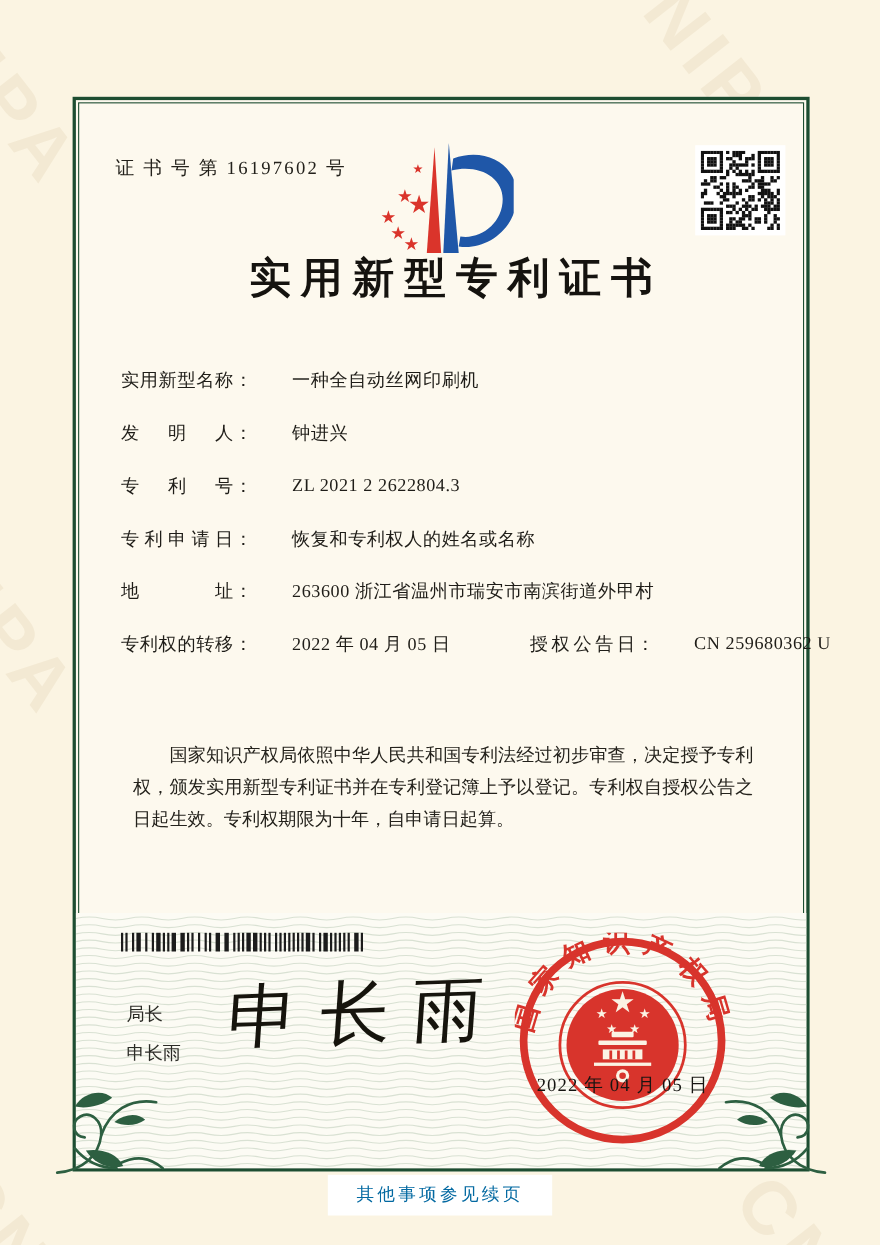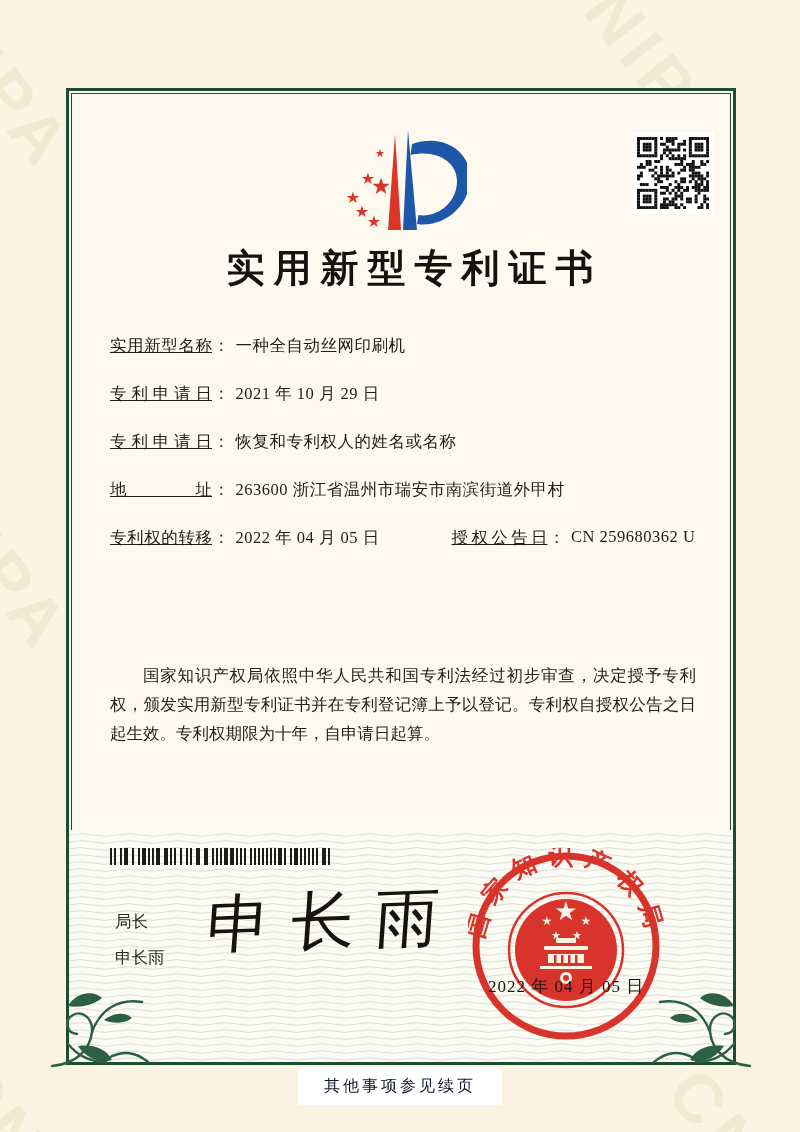--- a/index.html
+++ b/index.html
@@ -18,37 +18,37 @@
     position:absolute; left:66px; top:88px; width:664px; height:971px;
     border:3px solid #1d4d31; background:#fdf9ee; z-index:2;
   }
   .frame-inner{position:absolute; inset:2px; border:1px solid #1d4d31; pointer-events:none;}
   .content{position:absolute; inset:0; z-index:3;}
   .cert-number{position:absolute; left:36px; top:50px; font-size:17px; letter-spacing:2px; color:#23211b;}
   .logo{position:absolute; left:266px; top:38px;}
   .qr-box{position:absolute; left:563px; top:41px; width:82px; height:82px; background:#fff;
           display:flex; align-items:center; justify-content:center;}
   .title{
-    position:absolute; left:0; top:152px; width:664px; text-align:center;
+    position:absolute; left:0; top:136px; width:664px; text-align:center;
     font-size:38px; font-weight:700; letter-spacing:9px; padding-left:27px; box-sizing:border-box;
     color:#15130f;
   }
   .fields{position:absolute; left:41px; top:244px; width:592px; font-size:16.5px;}
   .frow{height:25px; margin-bottom:23px; white-space:nowrap;}
-  .flabel{display:inline-block; width:102px; text-align:justify; text-align-last:justify; vertical-align:top;text-decoration:underline;}
+  .flabel{display:inline-block; width:102px; text-align:justify; text-align-last:justify; vertical-align:top;}
   .flabel.narrow{width:96px;}
   .fcolon{display:inline-block; margin:0 6px 0 1px; vertical-align:top;}
-  .fvalue{letter-spacing:0.5px; vertical-align:top;}
+  .fvalue{letter-spacing:0.5px; vertical-align:top;margin-left:30px;}
   .fvalue.fixed{display:inline-block; width:190px;}
   .flabel.second{margin-left:26px;}
   .paras{
     position:absolute; left:37px; top:566px; width:594px;
     font-size:16.5px; line-height:29px; text-align:justify; color:#24221c;
   }
-  .paras p{margin:4px; text-indent:2em;}
+  .paras p{margin:15px; text-indent:2em;}
   .guilloche{position:absolute; left:0; bottom:0; width:664px; height:232px; background:#fcfbf4; overflow:hidden;}
   .barcode{position:absolute; left:41px; top:757px; height:17px; display:flex; align-items:stretch;}
   .signer-title{position:absolute; left:46px; top:820px; font:16.5px "Liberation Sans","DejaVu Sans",sans-serif; color:#2b2b26;}
   .signer-name{position:absolute; left:46px; top:856px; font:16.5px "Liberation Sans","DejaVu Sans",sans-serif; color:#2b2b26;}
   .signature{
     position:absolute; left:138px; top:786px; width:300px;
     font-size:64px; letter-spacing:20px; color:#16140d; white-space:nowrap;
     transform:rotate(-2deg) skewX(-6deg);
   }
   .seal{position:absolute; left:399px; top:757px; mix-blend-mode:multiply;}
@@ -59,21 +59,21 @@
   .page-indicator{
     position:absolute; left:0; top:940px; width:664px; text-align:center;
     font-size:14.5px; letter-spacing:2px; color:#2a2823;
   }
   .flourish{position:absolute; top:986px; z-index:4;}
   .flourish.left{left:48px;}
   .flourish.right{left:650px; transform:scaleX(-1);}
   .continuation{
     position:absolute; left:50%; transform:translateX(-50%); top:1068px;
     background:#ffffff; padding:8px 26px; font-size:16px; letter-spacing:3px;
-    color:#0f172a; z-index:4;
+    color:#0369a1; z-index:4;
   }
 </style>
 </head>
 <body>
 
 <div class="page">
 
   <div class="wm" style="left:-62px; top:-58px;">CNIPA</div>
   <div class="wm" style="left:596px; top:-72px;">CNIPA</div>
   <div class="wm" style="left:436px; top:298px;">CNIPA</div>
@@ -117,20 +117,21 @@
           <path d="M0 201 q12 -2.6 24 0 t24 0 t24 0 t24 0 t24 0 t24 0 t24 0 t24 0 t24 0 t24 0 t24 0 t24 0 t24 0 t24 0 t24 0 t24 0 t24 0 t24 0 t24 0 t24 0 t24 0 t24 0 t24 0 t24 0 t24 0 t24 0 t24 0 t24 0 t24 0" fill="none" stroke="#d9e1d3" stroke-width="1"></path>
           <path d="M0 208 q12 -2.6 24 0 t24 0 t24 0 t24 0 t24 0 t24 0 t24 0 t24 0 t24 0 t24 0 t24 0 t24 0 t24 0 t24 0 t24 0 t24 0 t24 0 t24 0 t24 0 t24 0 t24 0 t24 0 t24 0 t24 0 t24 0 t24 0 t24 0 t24 0 t24 0" fill="none" stroke="#d9e1d3" stroke-width="1"></path>
           <path d="M0 215 q12 -2.6 24 0 t24 0 t24 0 t24 0 t24 0 t24 0 t24 0 t24 0 t24 0 t24 0 t24 0 t24 0 t24 0 t24 0 t24 0 t24 0 t24 0 t24 0 t24 0 t24 0 t24 0 t24 0 t24 0 t24 0 t24 0 t24 0 t24 0 t24 0 t24 0" fill="none" stroke="#d9e1d3" stroke-width="1"></path>
           <path d="M0 222 q12 -2.6 24 0 t24 0 t24 0 t24 0 t24 0 t24 0 t24 0 t24 0 t24 0 t24 0 t24 0 t24 0 t24 0 t24 0 t24 0 t24 0 t24 0 t24 0 t24 0 t24 0 t24 0 t24 0 t24 0 t24 0 t24 0 t24 0 t24 0 t24 0 t24 0" fill="none" stroke="#d9e1d3" stroke-width="1"></path>
           <path d="M0 229 q12 -2.6 24 0 t24 0 t24 0 t24 0 t24 0 t24 0 t24 0 t24 0 t24 0 t24 0 t24 0 t24 0 t24 0 t24 0 t24 0 t24 0 t24 0 t24 0 t24 0 t24 0 t24 0 t24 0 t24 0 t24 0 t24 0 t24 0 t24 0 t24 0 t24 0" fill="none" stroke="#d9e1d3" stroke-width="1"></path>
         </svg>
     </div>
 
     <div class="content">
 
+      <div class="cert-number">证 书 号 第 16197602 号</div>
 
       <svg class="logo" width="132" height="106" viewBox="0 0 132 106">
         <path d="M60 5 L53 101 L66 101 Z" fill="#da342b"></path>
         <path d="M73 1 L68 101 L82 101 Z" fill="#1f57a8"></path>
         <path d="M77 15 C 108 4, 136 22, 135 50 C 134 80, 106 99, 82 95 L83.5 86 C 102 89, 122 74, 122 52 C 122 32, 100 20, 75.5 26 Z" fill="#1f57a8"></path>
         <g fill="#da342b" font-family="'DejaVu Sans',sans-serif" text-anchor="middle">
           <text x="45" y="28" font-size="11">★</text>
           <text x="33" y="55" font-size="16">★</text>
           <text x="46" y="65" font-size="23">★</text>
           <text x="18" y="74" font-size="16">★</text>
@@ -442,21 +443,24 @@
           </svg>
       </div>
 
       <div class="title">实用新型专利证书</div>
 
       <div class="fields">
         <div class="frow">
           <span class="flabel">实用新型名称</span><span class="fcolon">：</span><span class="fvalue">一种全自动丝网印刷机</span>
         </div>
         <div class="frow">
-          <span class="flabel">专利申请日</span><span class="fcolon">：</span><span class="fvalue">2021 年 10 月 29 日</span>
+          <span class="flabel">发明人</span><span class="fcolon">：</span><span class="fvalue">钟进兴</span>
+        </div>
+        <div class="frow">
+          <span class="flabel">专利号</span><span class="fcolon">：</span><span class="fvalue">ZL 2021 2 2622804.3</span>
         </div>
         <div class="frow">
           <span class="flabel">专利申请日</span><span class="fcolon">：</span><span class="fvalue">恢复和专利权人的姓名或名称</span>
         </div>
         <div class="frow">
           <span class="flabel">地址</span><span class="fcolon">：</span><span class="fvalue">263600 浙江省温州市瑞安市南滨街道外甲村</span>
         </div>
         <div class="frow">
           <span class="flabel">专利权的转移</span><span class="fcolon">：</span><span class="fvalue fixed">2022 年 04 月 05 日</span><span class="flabel narrow second">授权公告日</span><span class="fcolon">：</span><span class="fvalue">CN 259680362 U</span>
         </div>

